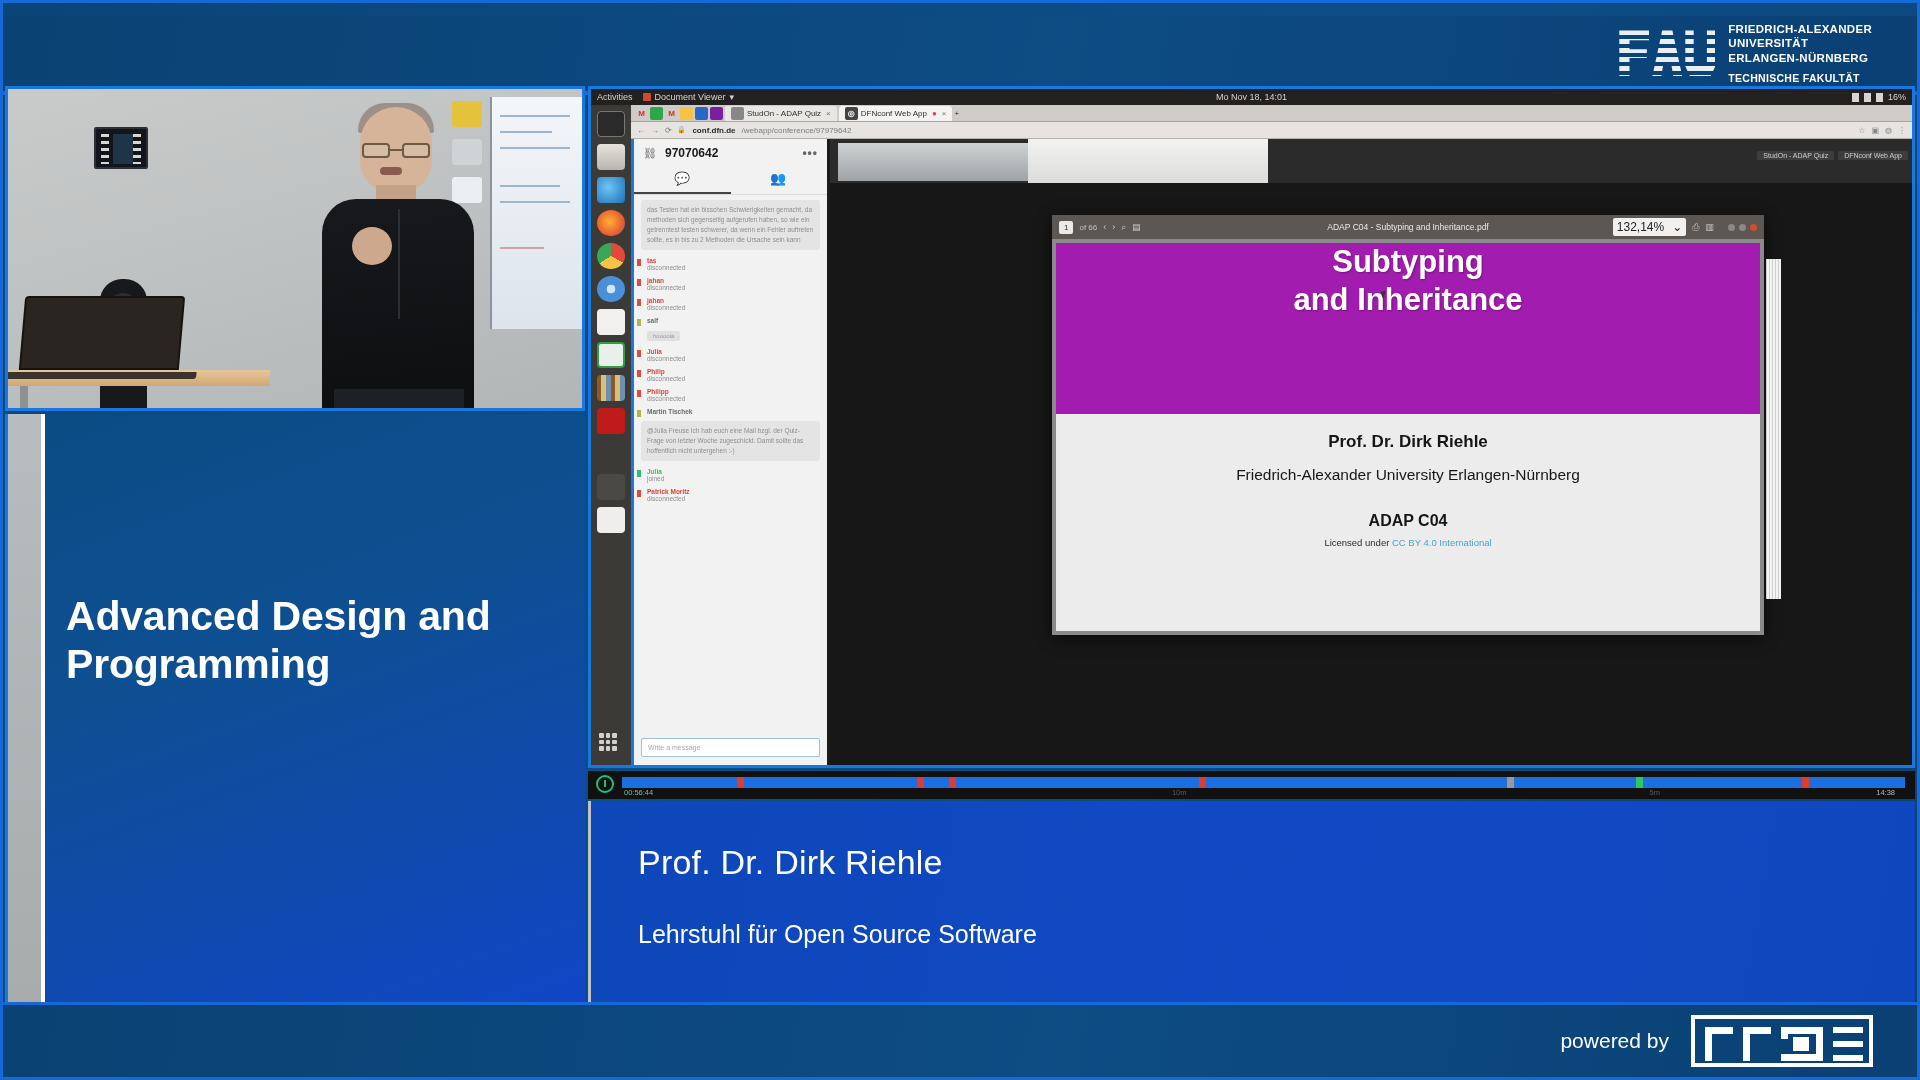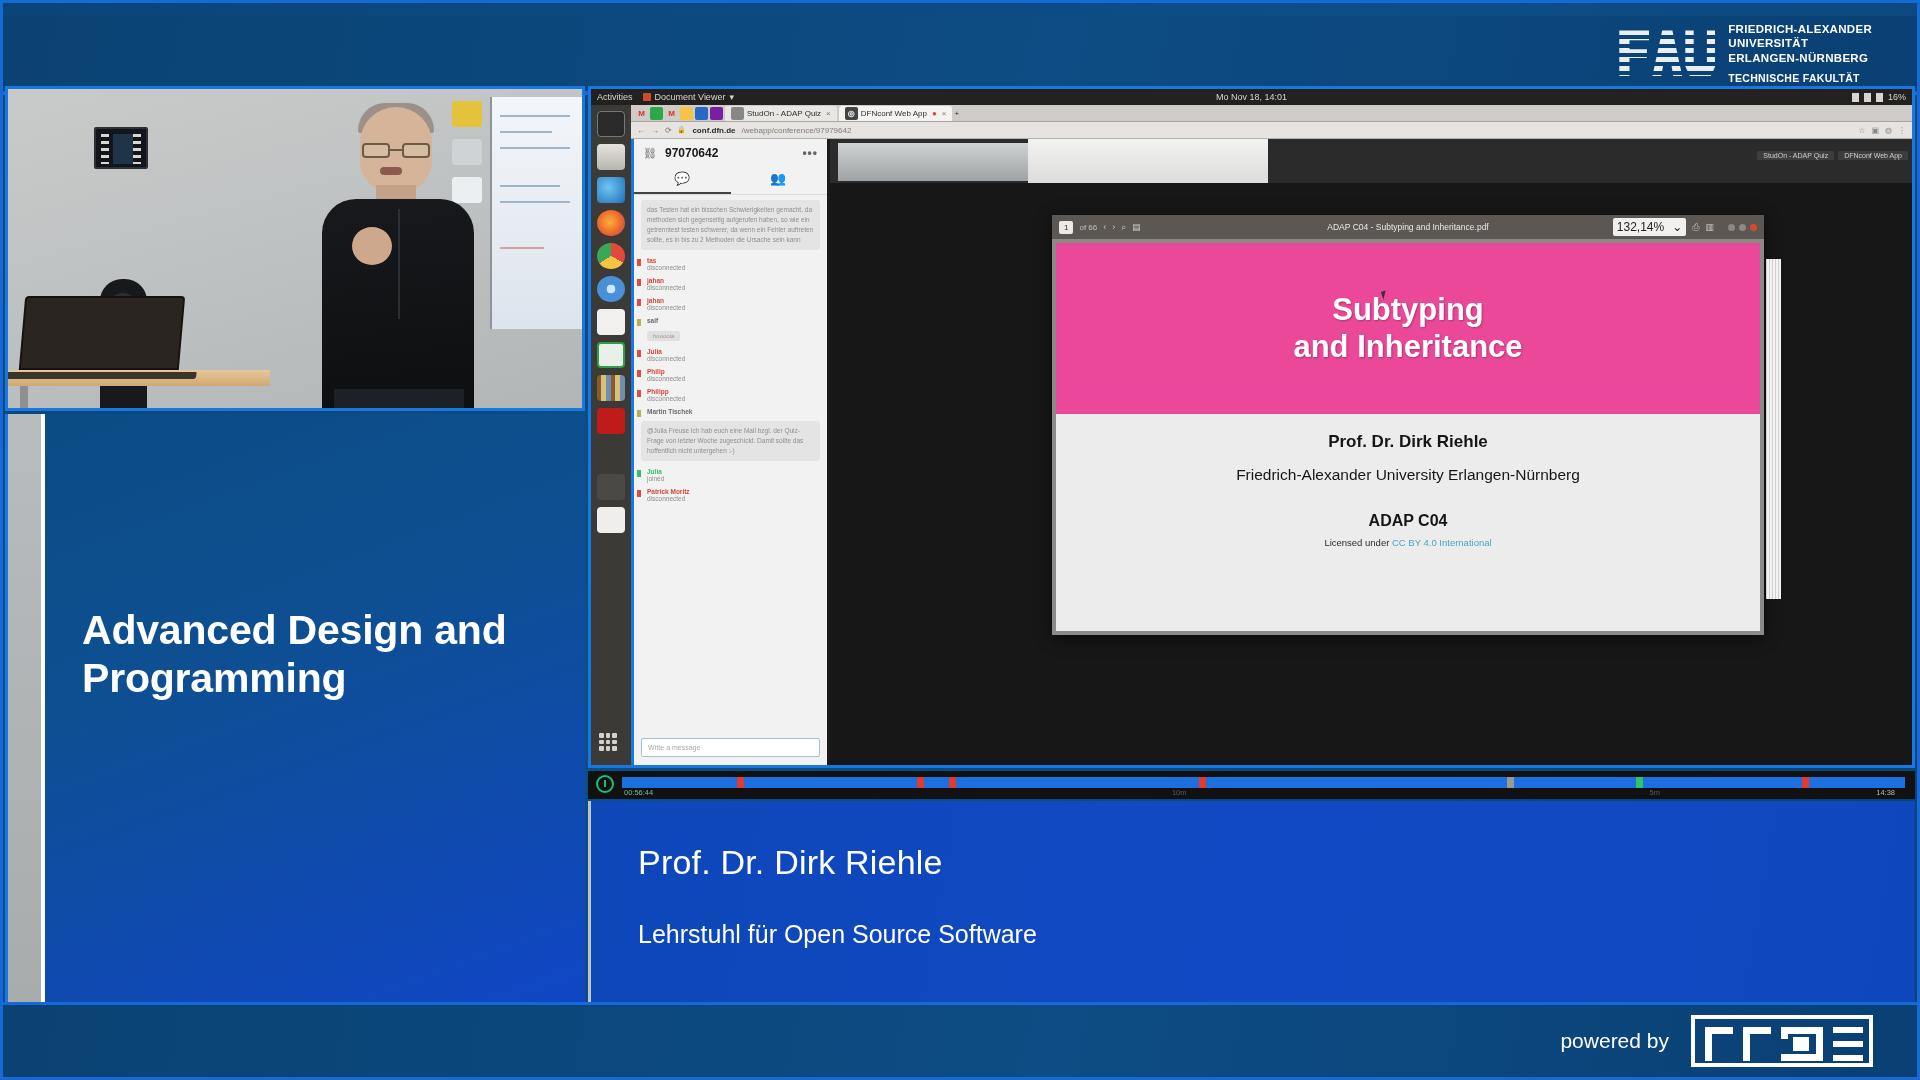--- a/index.html
+++ b/index.html
@@ -158,22 +158,22 @@
   .pdf-of { color:#c6c1bc; font-size:8px; }
   .pdf-ic { color:#cfcac5; font-size:9px; }
   .pdf-title { position:absolute; left:50%; transform:translateX(-50%); font-size:8.5px; color:#ece8e4; }
   .pdf-zoom { margin-left:auto; background:#f2f0ee; color:#222; font-size:12px;
     padding:2px 4px; border-radius:2px; display:flex; align-items:center; gap:8px; }
   .pdf-win-btns { display:flex; gap:4px; margin-left:8px; }
   .pdf-win-btns i { width:7px; height:7px; border-radius:50%; background:#8d8884; display:inline-block; }
   .pdf-win-btns i.cl { background:#d84a2c; }
   .pdf-body { position:absolute; left:0; top:24px; right:0; bottom:0; background:#8a8a8a; padding:4px; }
   .slide { width:100%; height:100%; background:#ececec; display:flex; flex-direction:column; }
-  .slide-band { background:#ec4899; height:44%; display:flex; flex-direction:column;
-    align-items:center; justify-content:center; }
+  .slide-band { background:#a21caf; height:44%; display:flex; flex-direction:column;
+    align-items:center; }
   .slide-band h1 { color:#fff; font-size:31px; font-weight:bold; line-height:1.22; text-align:center;
     text-shadow:1px 1px 2px rgba(0,0,0,.28); }
   .slide-lower { flex:1; display:flex; flex-direction:column; align-items:center; padding-top:18px; color:#161616; }
   .slide-lower .name { font-size:17px; font-weight:bold; margin-bottom:14px; }
   .slide-lower .uni { font-size:15.5px; font-weight:normal; margin-bottom:28px; }
   .slide-lower .code { font-size:16px; font-weight:bold; margin-bottom:7px; }
   .slide-lower .lic { font-size:9.5px; color:#2b2b2b; }
   .slide-lower .lic a { color:#4aa3c7; text-decoration:none; }
   .pdf-pages { position:absolute; right:-18px; top:20px; width:16px; height:340px; }
   .pdf-pages b { display:block; height:100%; border-left:1px solid #cfcfcf; background:#f3f3f3; width:3px; float:left; }
@@ -193,21 +193,21 @@
   .tl-lbl.mid { color:#5a5a5a; }
   .tl-lbl.end { color:#b9b9b9; }
 
   
   .titlecard { position:absolute; left:5px; top:414px; width:580px; height:588px;
     background:linear-gradient(160deg,#0b4c84 0%,#0e4f92 40%,#1046c6 100%);
     border-left:3px solid #1678e0; }
   .titlecard .spine { position:absolute; left:0; top:0; width:33px; height:100%;
     background:linear-gradient(#b9bcbe,#a9acad); }
   .titlecard .spine-edge { position:absolute; left:33px; top:0; width:4px; height:100%; background:#fff; }
-  .titlecard .tc-in { position:absolute; left:58px; right:30px; top:192px;margin-left:16px; }
+  .titlecard .tc-in { position:absolute; left:58px; right:30px; top:178px; }
   .tc-main { color:#fff; font-size:41px; font-weight:bold; line-height:1.18; letter-spacing:-0.2px; }
   .tc-sub { color:#fff; font-size:37px; margin-top:16px; letter-spacing:0.2px; }
 
   
   .presenter { position:absolute; left:588px; top:801px; right:5px; height:201px;
     background:linear-gradient(100deg,#0d47b8 0%,#1149c4 50%,#0e47bd 100%);
     padding:42px 0 0 50px; }
   .presenter .divider { position:absolute; left:0; top:0; width:3px; height:100%; background:#bfc3c6; }
   .pr-name { color:#fff; font-size:34px; letter-spacing:0.2px; }
   .pr-role { color:#fff; font-size:25px; margin-top:38px; }

